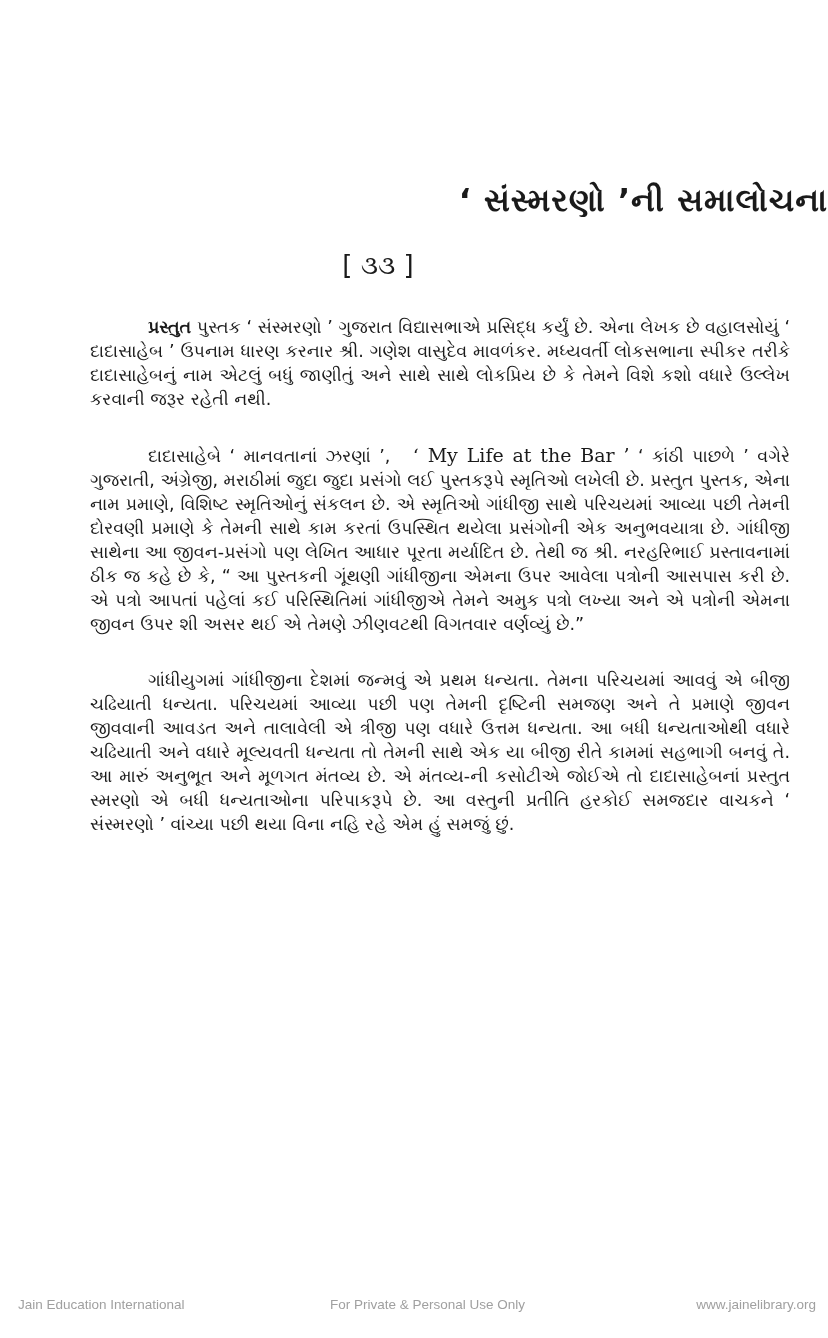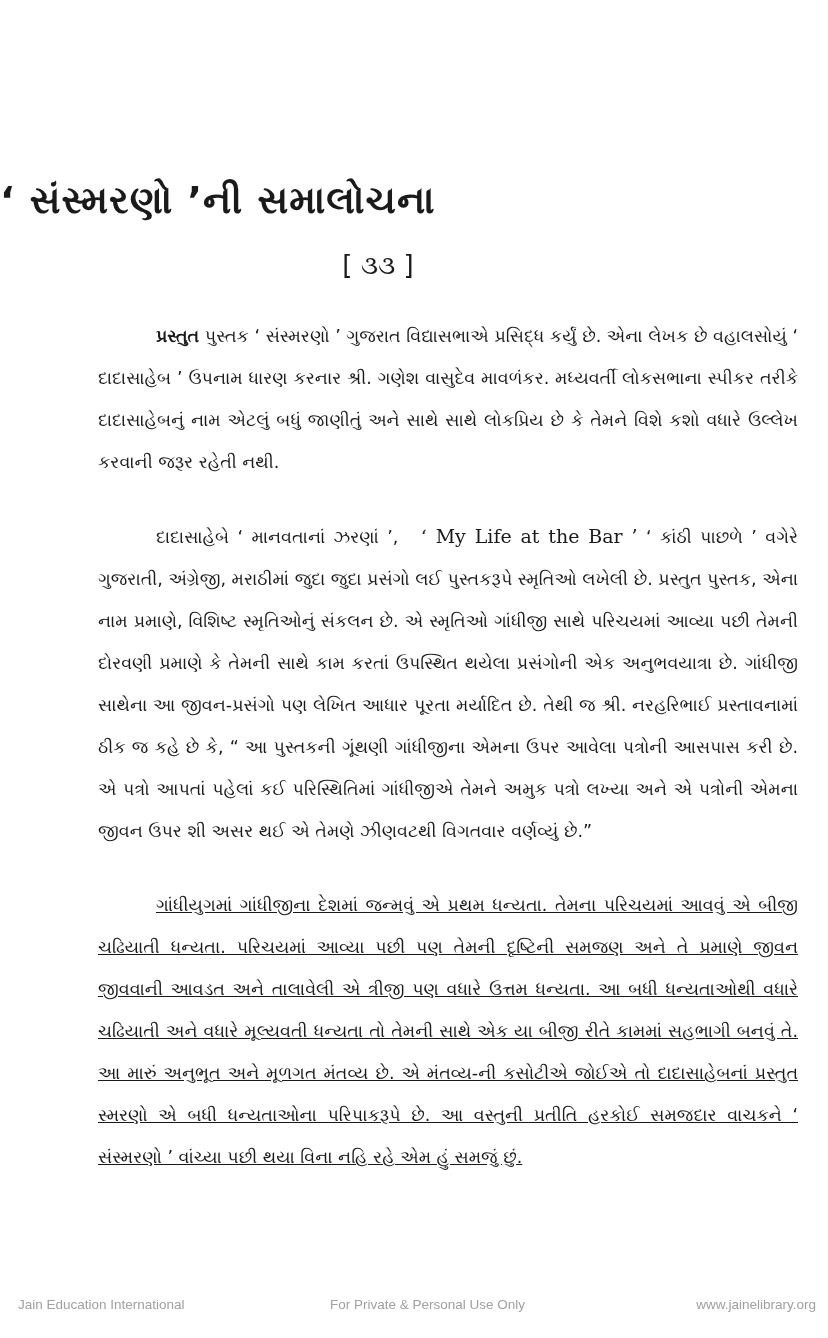--- a/index.html
+++ b/index.html
@@ -19,49 +19,49 @@
       position: absolute;
       left: 0; top: 0;
       width: 828px;
       height: 1338px;
     }
     .title {
       position: absolute;
       left: 0;
       width: 828px;
       top: 180px;
-      text-align: left;
-      font-size: 38px;
+      text-align: right;
+      font-size: 32px;
       font-weight: bold;
       letter-spacing: 1px;
       line-height: 40px;
     }
     .chapter-num {
       position: absolute;
       left: 0;
       width: 756px;
       top: 248px;
       text-align: center;
       font-size: 26px;
       line-height: 34px;
     }
     .body-text {
       position: absolute;
-      left: 98px;
+      left: 90px;
       width: 700px;
       top: 315px;
       font-size: 17.5px;
-      line-height: 42px;
+      line-height: 24px;
       text-align: justify;
     }
     .para {
       margin: 0 0 32px 0;
       text-indent: 58px;
     }
-    .para.last { margin-bottom: 4px; text-decoration: underline; }
+    .para.last { margin-bottom: 4px; }
     .lead-word { font-weight: bold; }
     .eng {
       font-family: "DejaVu Serif", serif;
       font-size: 19px;
       margin-left: 14px;
     }
     .footer {
       position: absolute;
       left: 4px;
       top: 1297px;

